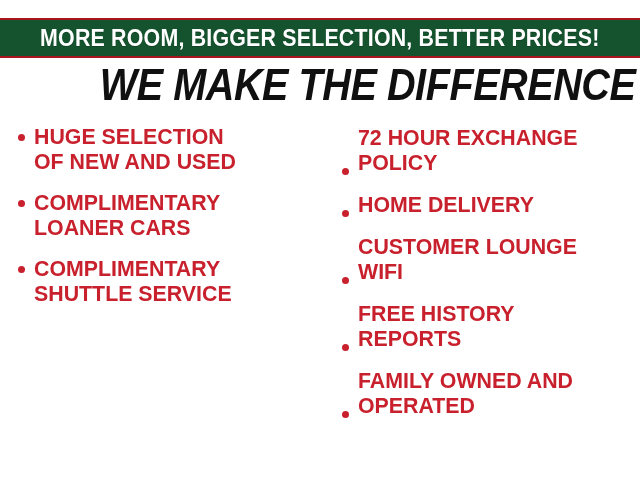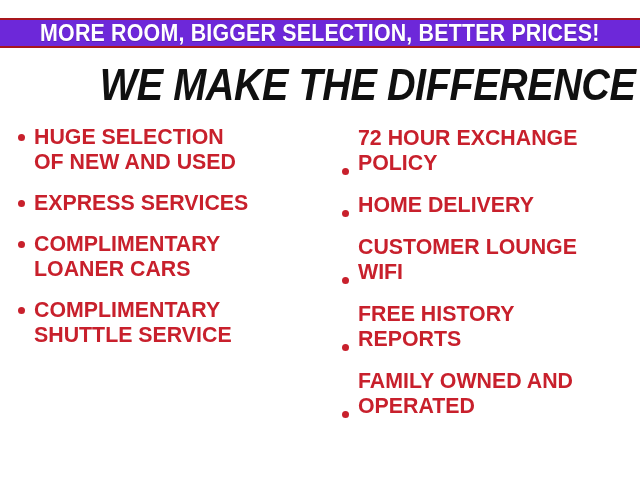--- a/index.html
+++ b/index.html
@@ -20,22 +20,22 @@
     overflow: hidden;
     box-sizing: border-box;
   }
 
   
   .banner {
     position: absolute;
     left: 0;
     top: 18px;
     width: 640px;
-    height: 30px;
-    background: #6d28d9;
+    height: 40px;
+    background: #14532d;
     border-top: 2px solid #a8161d;
     border-bottom: 2px solid #a8161d;
     box-sizing: border-box;
     display: flex;
     align-items: center;
     justify-content: center;
   }
   .banner-text {
     color: #ffffff;
     font-family: "Liberation Sans Narrow", "Liberation Sans", sans-serif;
@@ -133,24 +133,20 @@
   <div class="columns">
 
     <div class="col col-left">
       <div class="bullet-item">
         <span class="dot"></span>
         <span class="bullet-label">HUGE SELECTION
 OF NEW AND USED</span>
       </div>
       <div class="bullet-item">
         <span class="dot"></span>
-        <span class="bullet-label">EXPRESS SERVICES</span>
-      </div>
-      <div class="bullet-item">
-        <span class="dot"></span>
         <span class="bullet-label">COMPLIMENTARY
 LOANER CARS</span>
       </div>
       <div class="bullet-item">
         <span class="dot"></span>
         <span class="bullet-label">COMPLIMENTARY
 SHUTTLE SERVICE</span>
       </div>
     </div>
 

